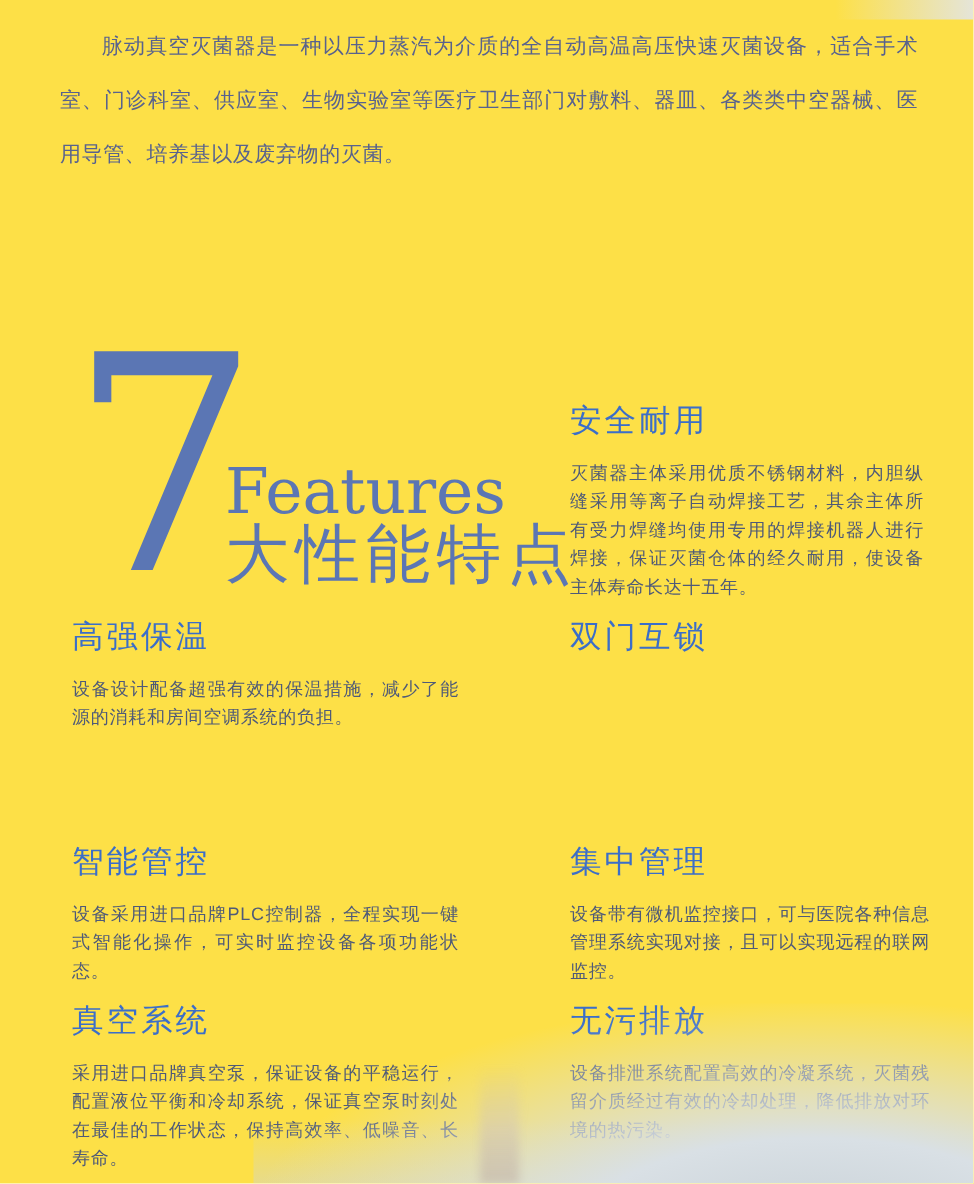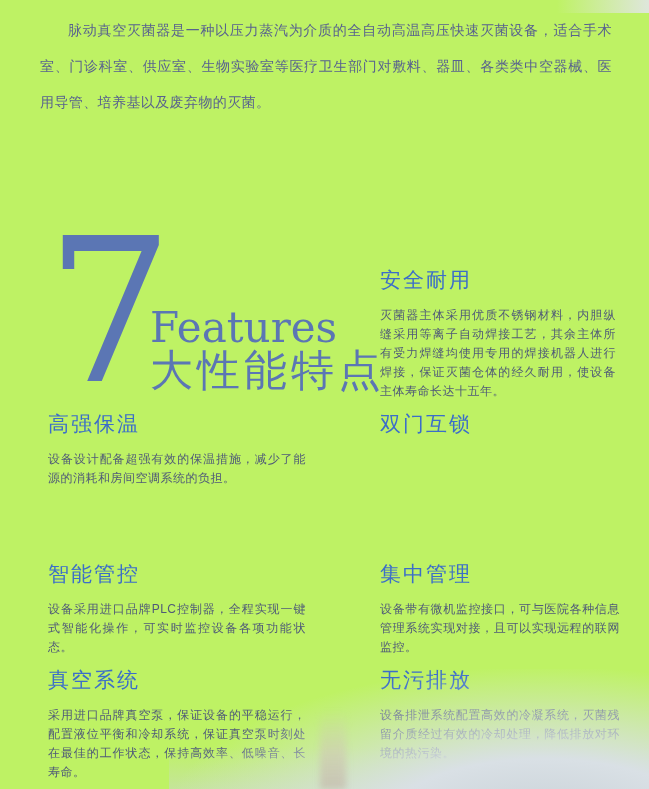--- a/index.html
+++ b/index.html
@@ -1,20 +1,20 @@
 <!DOCTYPE html>
 <html><head>
 <meta charset="utf-8">
 <style>
   html, body { margin: 0; padding: 0; background: #ffffff; }
   .page {
     position: relative;
     width: 649px;
     height: 789px;
-    background: #bef264;
+    background: #fde047;
     overflow: hidden;
     font-family: "Liberation Sans", sans-serif;
   }
 
   
   .intro {
     position: absolute;
     left: 40px;
     top: 12px;
     width: 572px;

